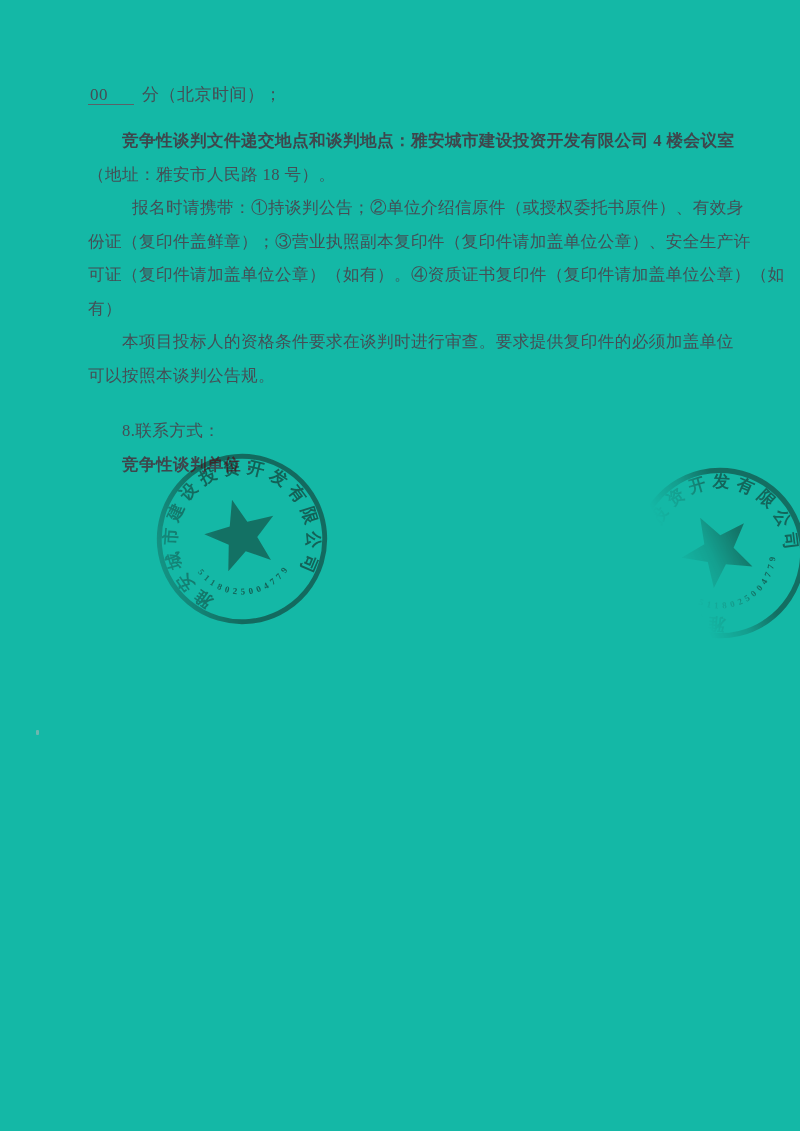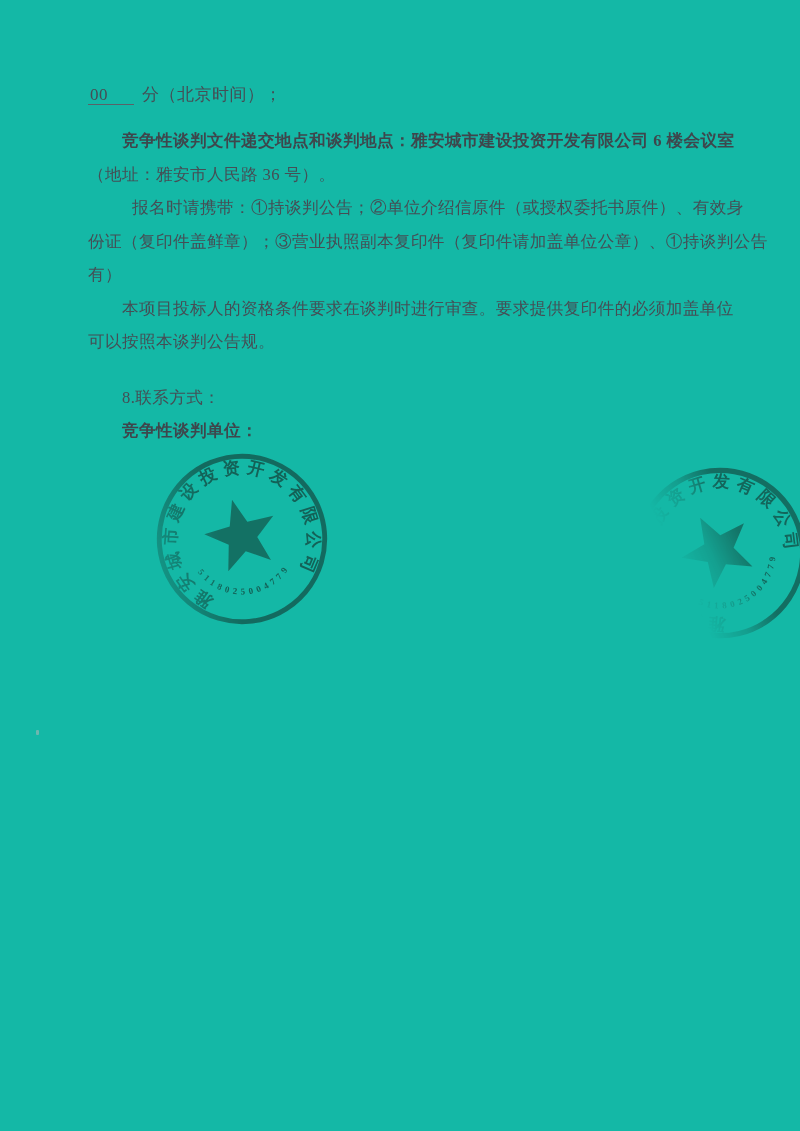--- a/index.html
+++ b/index.html
@@ -88,24 +88,25 @@
 </head>
 <body>
 
 <div class="page">
 
   <div class="topline">
     <span class="u">00</span><span class="rest">分（北京时间）；</span>
   </div>
 
   <div class="body-lines">
-    <div class="tline bold ind">竞争性谈判文件递交地点和谈判地点：雅安城市建设投资开发有限公司 6 楼会议室</div>
-    <div class="tline">（地址：雅安市人民路 36 号）。</div>
+    <div class="tline bold ind">竞争性谈判文件递交地点和谈判地点：雅安城市建设投资开发有限公司 4 楼会议室</div>
+    <div class="tline">（地址：雅安市人民路 18 号）。</div>
     <div class="tline ind-lg">报名时请携带：①持谈判公告；②单位介绍信原件（或授权委托书原件）、有效身</div>
-    <div class="tline">份证（复印件盖鲜章）；③营业执照副本复印件（复印件请加盖单位公章）、①持谈判公告</div>
+    <div class="tline">份证（复印件盖鲜章）；③营业执照副本复印件（复印件请加盖单位公章）、安全生产许</div>
+    <div class="tline">可证（复印件请加盖单位公章）（如有）。④资质证书复印件（复印件请加盖单位公章）（如</div>
     <div class="tline">有）</div>
     <div class="tline ind">本项目投标人的资格条件要求在谈判时进行审查。要求提供复印件的必须加盖单位</div>
     <div class="tline">可以按照本谈判公告规。</div>
     <div class="tline ind gap">8.联系方式：</div>
     <div class="tline bold ind">竞争性谈判单位：</div>
   </div>
 
   <div class="seal seal-main">
     <svg viewBox="0 0 200 200" width="188" height="188">
       <defs>

